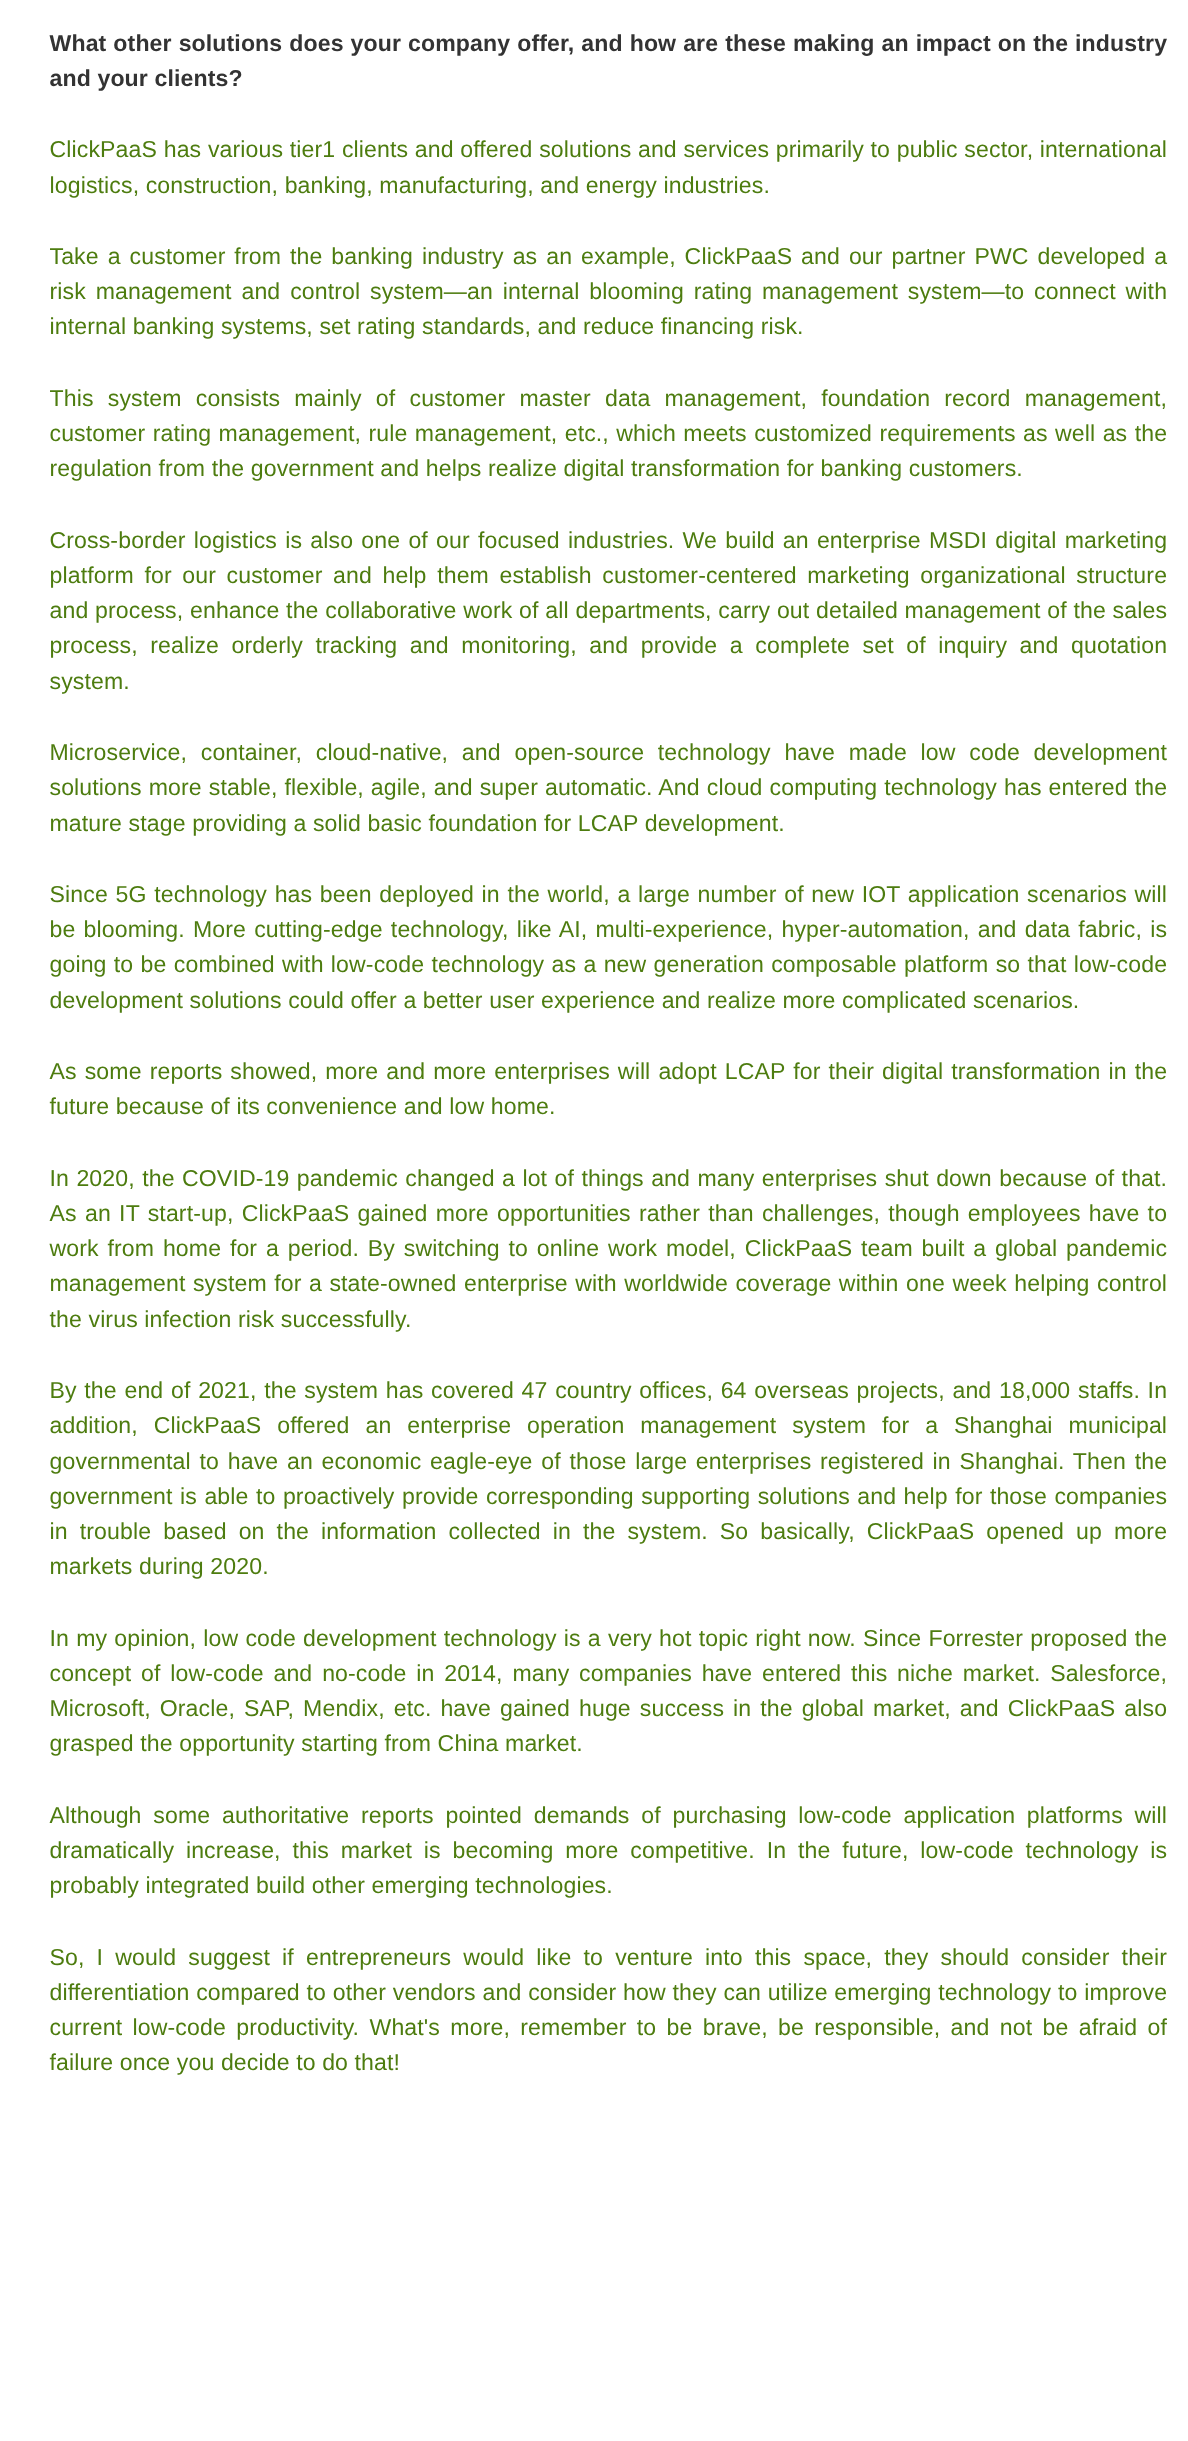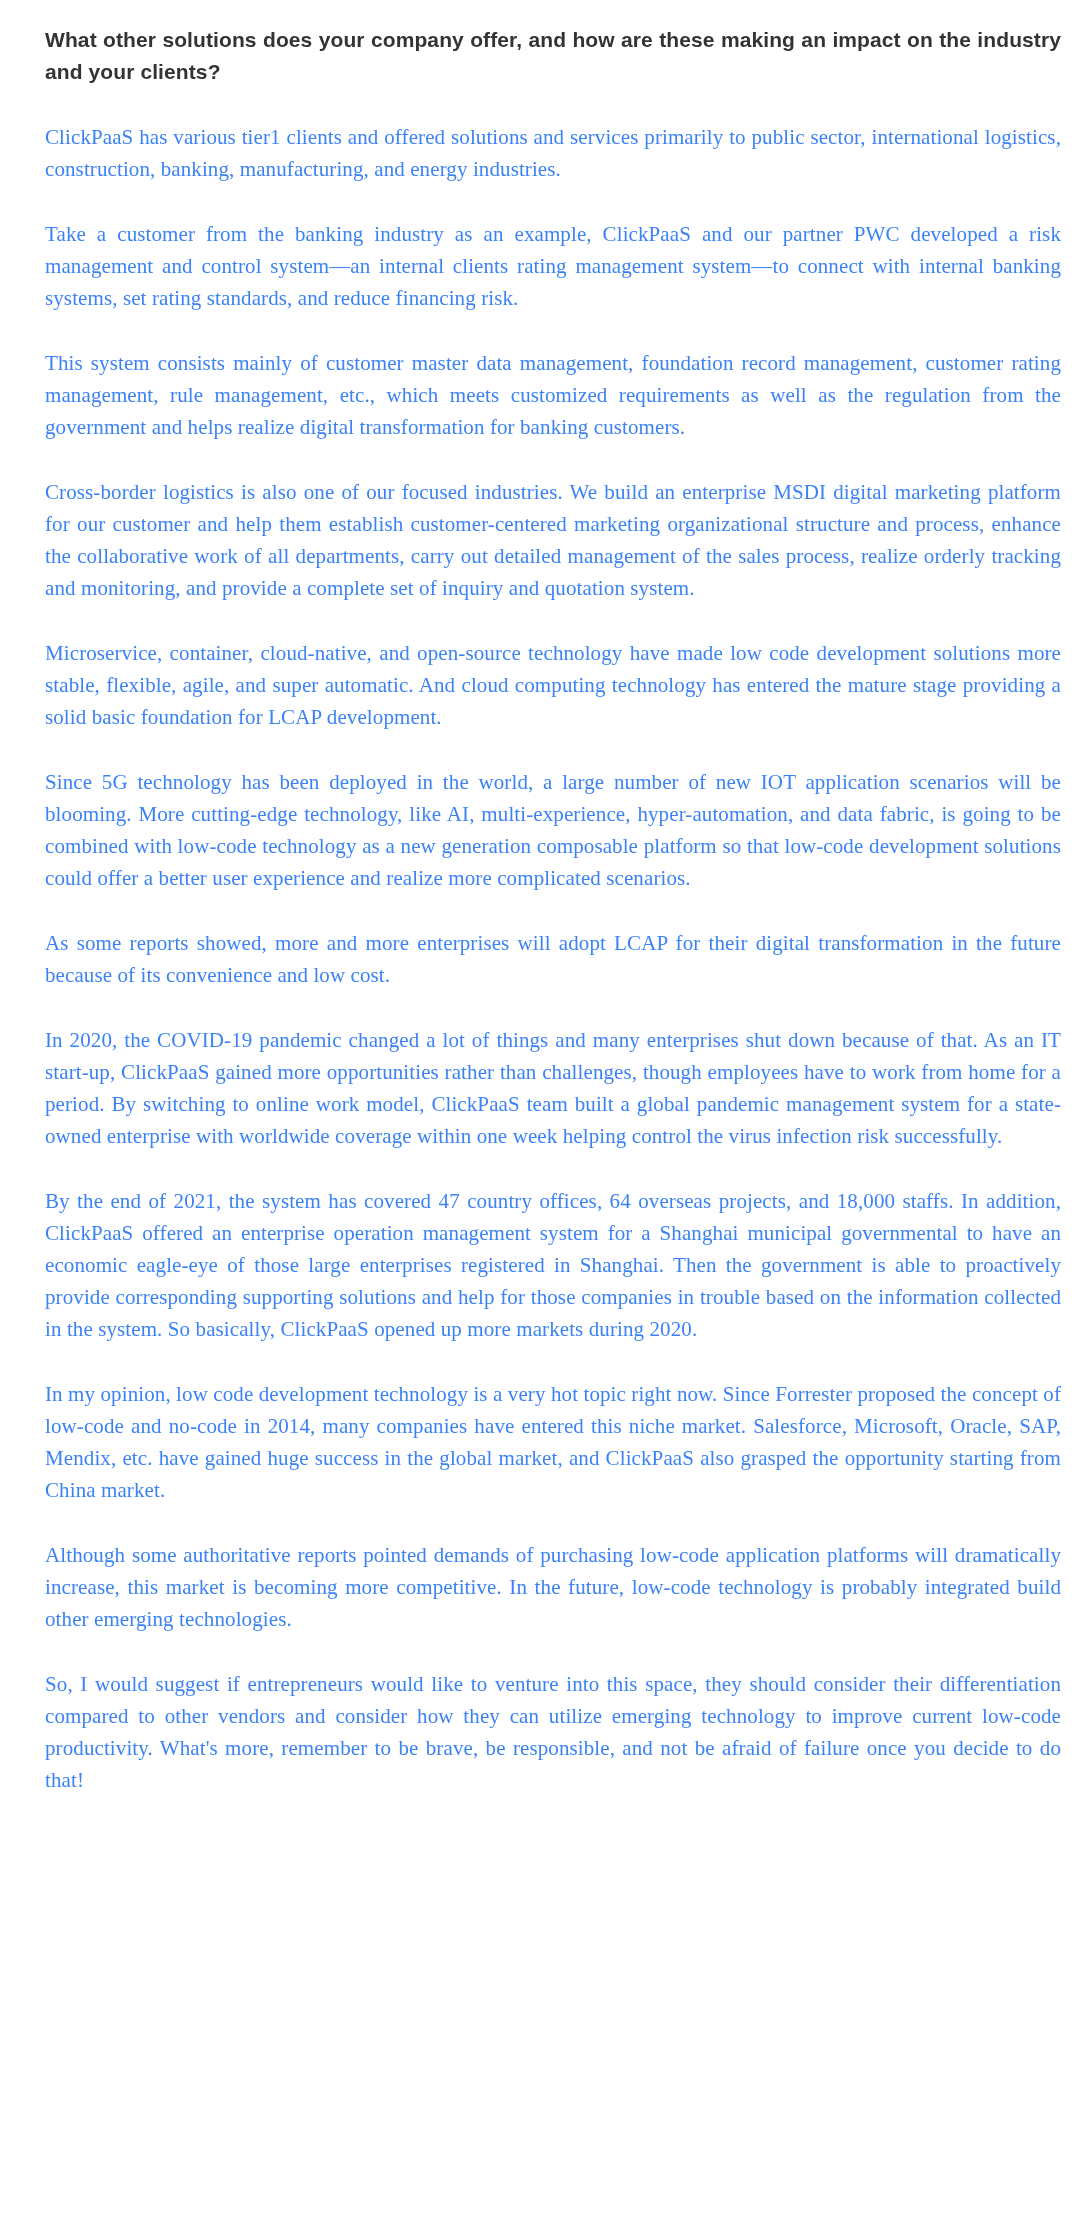--- a/index.html
+++ b/index.html
@@ -27,34 +27,33 @@
   }
   .article p:first-child {
     margin-top: 0;
   }
   .q {
     font-weight: bold;
     color: #333333;
   }
   .a {
     font-weight: normal;
-    color: #3b82f6;
-    font-family: Liberation Serif, serif;
+    color: #4d7c0f;
   }
 </style>
 </head>
 <body>
 
 <div class="article">
   <p class="q">What other solutions does your company offer, and how are these making an impact on the industry and your clients?</p>
   <p class="a">ClickPaaS has various tier1 clients and offered solutions and services primarily to public sector, international logistics, construction, banking, manufacturing, and energy industries.</p>
-  <p class="a">Take a customer from the banking industry as an example, ClickPaaS and our partner PWC developed a risk management and control system—an internal clients rating management system—to connect with internal banking systems, set rating standards, and reduce financing risk.</p>
+  <p class="a">Take a customer from the banking industry as an example, ClickPaaS and our partner PWC developed a risk management and control system—an internal blooming rating management system—to connect with internal banking systems, set rating standards, and reduce financing risk.</p>
   <p class="a">This system consists mainly of customer master data management, foundation record management, customer rating management, rule management, etc., which meets customized requirements as well as the regulation from the government and helps realize digital transformation for banking customers.</p>
   <p class="a">Cross-border logistics is also one of our focused industries. We build an enterprise MSDI digital marketing platform for our customer and help them establish customer-centered marketing organizational structure and process, enhance the collaborative work of all departments, carry out detailed management of the sales process, realize orderly tracking and monitoring, and provide a complete set of inquiry and quotation system.</p>
   <p class="a">Microservice, container, cloud-native, and open-source technology have made low code development solutions more stable, flexible, agile, and super automatic. And cloud computing technology has entered the mature stage providing a solid basic foundation for LCAP development.</p>
   <p class="a">Since 5G technology has been deployed in the world, a large number of new IOT application scenarios will be blooming. More cutting-edge technology, like AI, multi-experience, hyper-automation, and data fabric, is going to be combined with low-code technology as a new generation composable platform so that low-code development solutions could offer a better user experience and realize more complicated scenarios.</p>
-  <p class="a">As some reports showed, more and more enterprises will adopt LCAP for their digital transformation in the future because of its convenience and low cost.</p>
+  <p class="a">As some reports showed, more and more enterprises will adopt LCAP for their digital transformation in the future because of its convenience and low home.</p>
   <p class="a">In 2020, the COVID-19 pandemic changed a lot of things and many enterprises shut down because of that. As an IT start-up, ClickPaaS gained more opportunities rather than challenges, though employees have to work from home for a period. By switching to online work model, ClickPaaS team built a global pandemic management system for a state-owned enterprise with worldwide coverage within one week helping control the virus infection risk successfully.</p>
   <p class="a">By the end of 2021, the system has covered 47 country offices, 64 overseas projects, and 18,000 staffs. In addition, ClickPaaS offered an enterprise operation management system for a Shanghai municipal governmental to have an economic eagle-eye of those large enterprises registered in Shanghai. Then the government is able to proactively provide corresponding supporting solutions and help for those companies in trouble based on the information collected in the system. So basically, ClickPaaS opened up more markets during 2020.</p>
   <p class="a">In my opinion, low code development technology is a very hot topic right now. Since Forrester proposed the concept of low-code and no-code in 2014, many companies have entered this niche market. Salesforce, Microsoft, Oracle, SAP, Mendix, etc. have gained huge success in the global market, and ClickPaaS also grasped the opportunity starting from China market.</p>
   <p class="a">Although some authoritative reports pointed demands of purchasing low-code application platforms will dramatically increase, this market is becoming more competitive. In the future, low-code technology is probably integrated build other emerging technologies.</p>
   <p class="a">So, I would suggest if entrepreneurs would like to venture into this space, they should consider their differentiation compared to other vendors and consider how they can utilize emerging technology to improve current low-code productivity. What's more, remember to be brave, be responsible, and not be afraid of failure once you decide to do that!</p>
 </div>
 
 </body></html>

